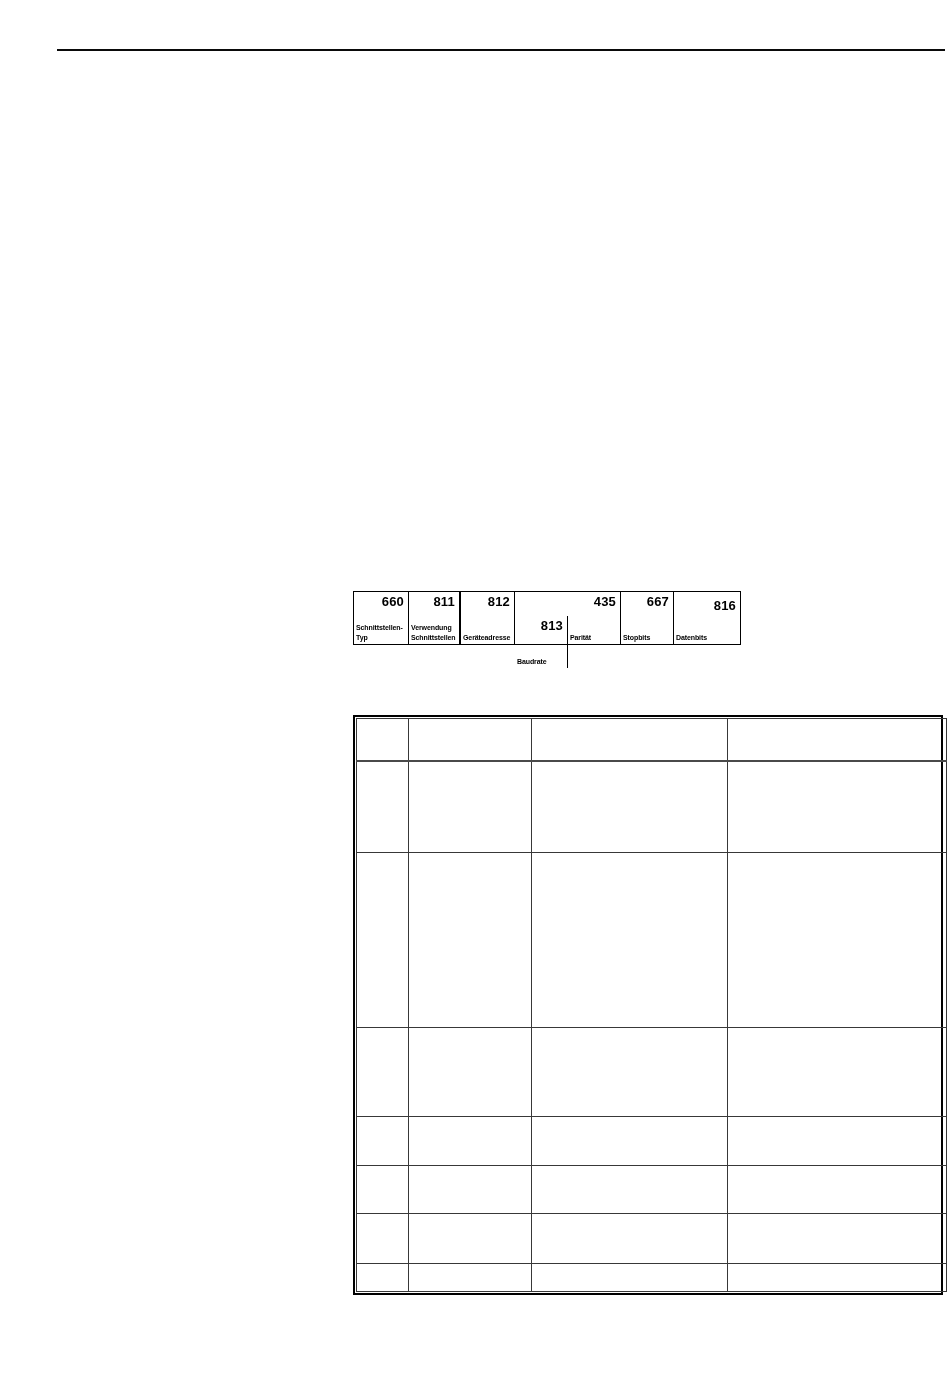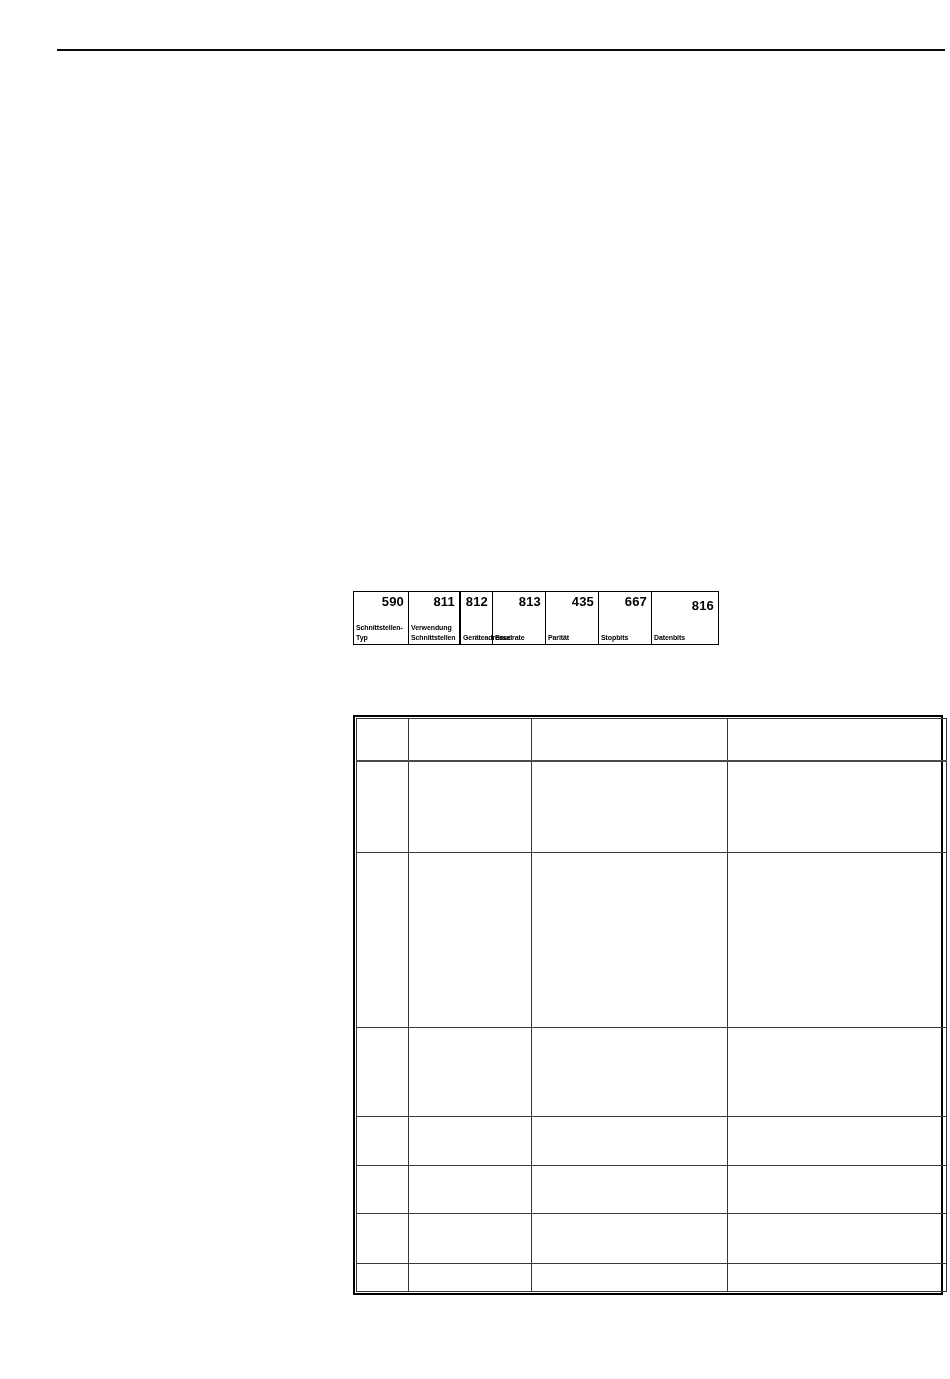--- a/index.html
+++ b/index.html
@@ -40,22 +40,22 @@
   .param-cell {
     position: relative;
     border-right: 1px solid #000;
     box-sizing: border-box;
     height: 100%;
   }
   .param-cell.pc1 { border-right-width: 2px; }
   .param-cell.pc6 { border-right: none; }
   .pc0 { width: 55px; }
   .pc1 { width: 52px; }
-  .pc2 { width: 32px; }
-  .pc3 { width: 53px; }
+  .pc2 { width: 54px; }
+  .pc3 { width: 53px; margin-top: 24px; }
   .pc4 { width: 53px; }
   .pc5 { width: 53px; }
   .pc6 { width: 66px; }
   .param-number {
     position: absolute;
     top: 2px;
     right: 4px;
     font-size: 13px;
     font-weight: bold;
     letter-spacing: 0.2px;
@@ -105,21 +105,21 @@
   .r6 { height: 49px; }
   .r7 { height: 28px; }
 </style>
 </head>
 <body>
 
 <div class="top-rule"></div>
 
 <div class="param-strip">
   <div class="param-cell pc0">
-    <div class="param-number">590</div>
+    <div class="param-number">660</div>
     <div class="param-label">Schnittstellen-
 Typ</div>
   </div>
   <div class="param-cell pc1">
     <div class="param-number">811</div>
     <div class="param-label">Verwendung
 Schnittstellen</div>
   </div>
   <div class="param-cell pc2">
     <div class="param-number">812</div>

